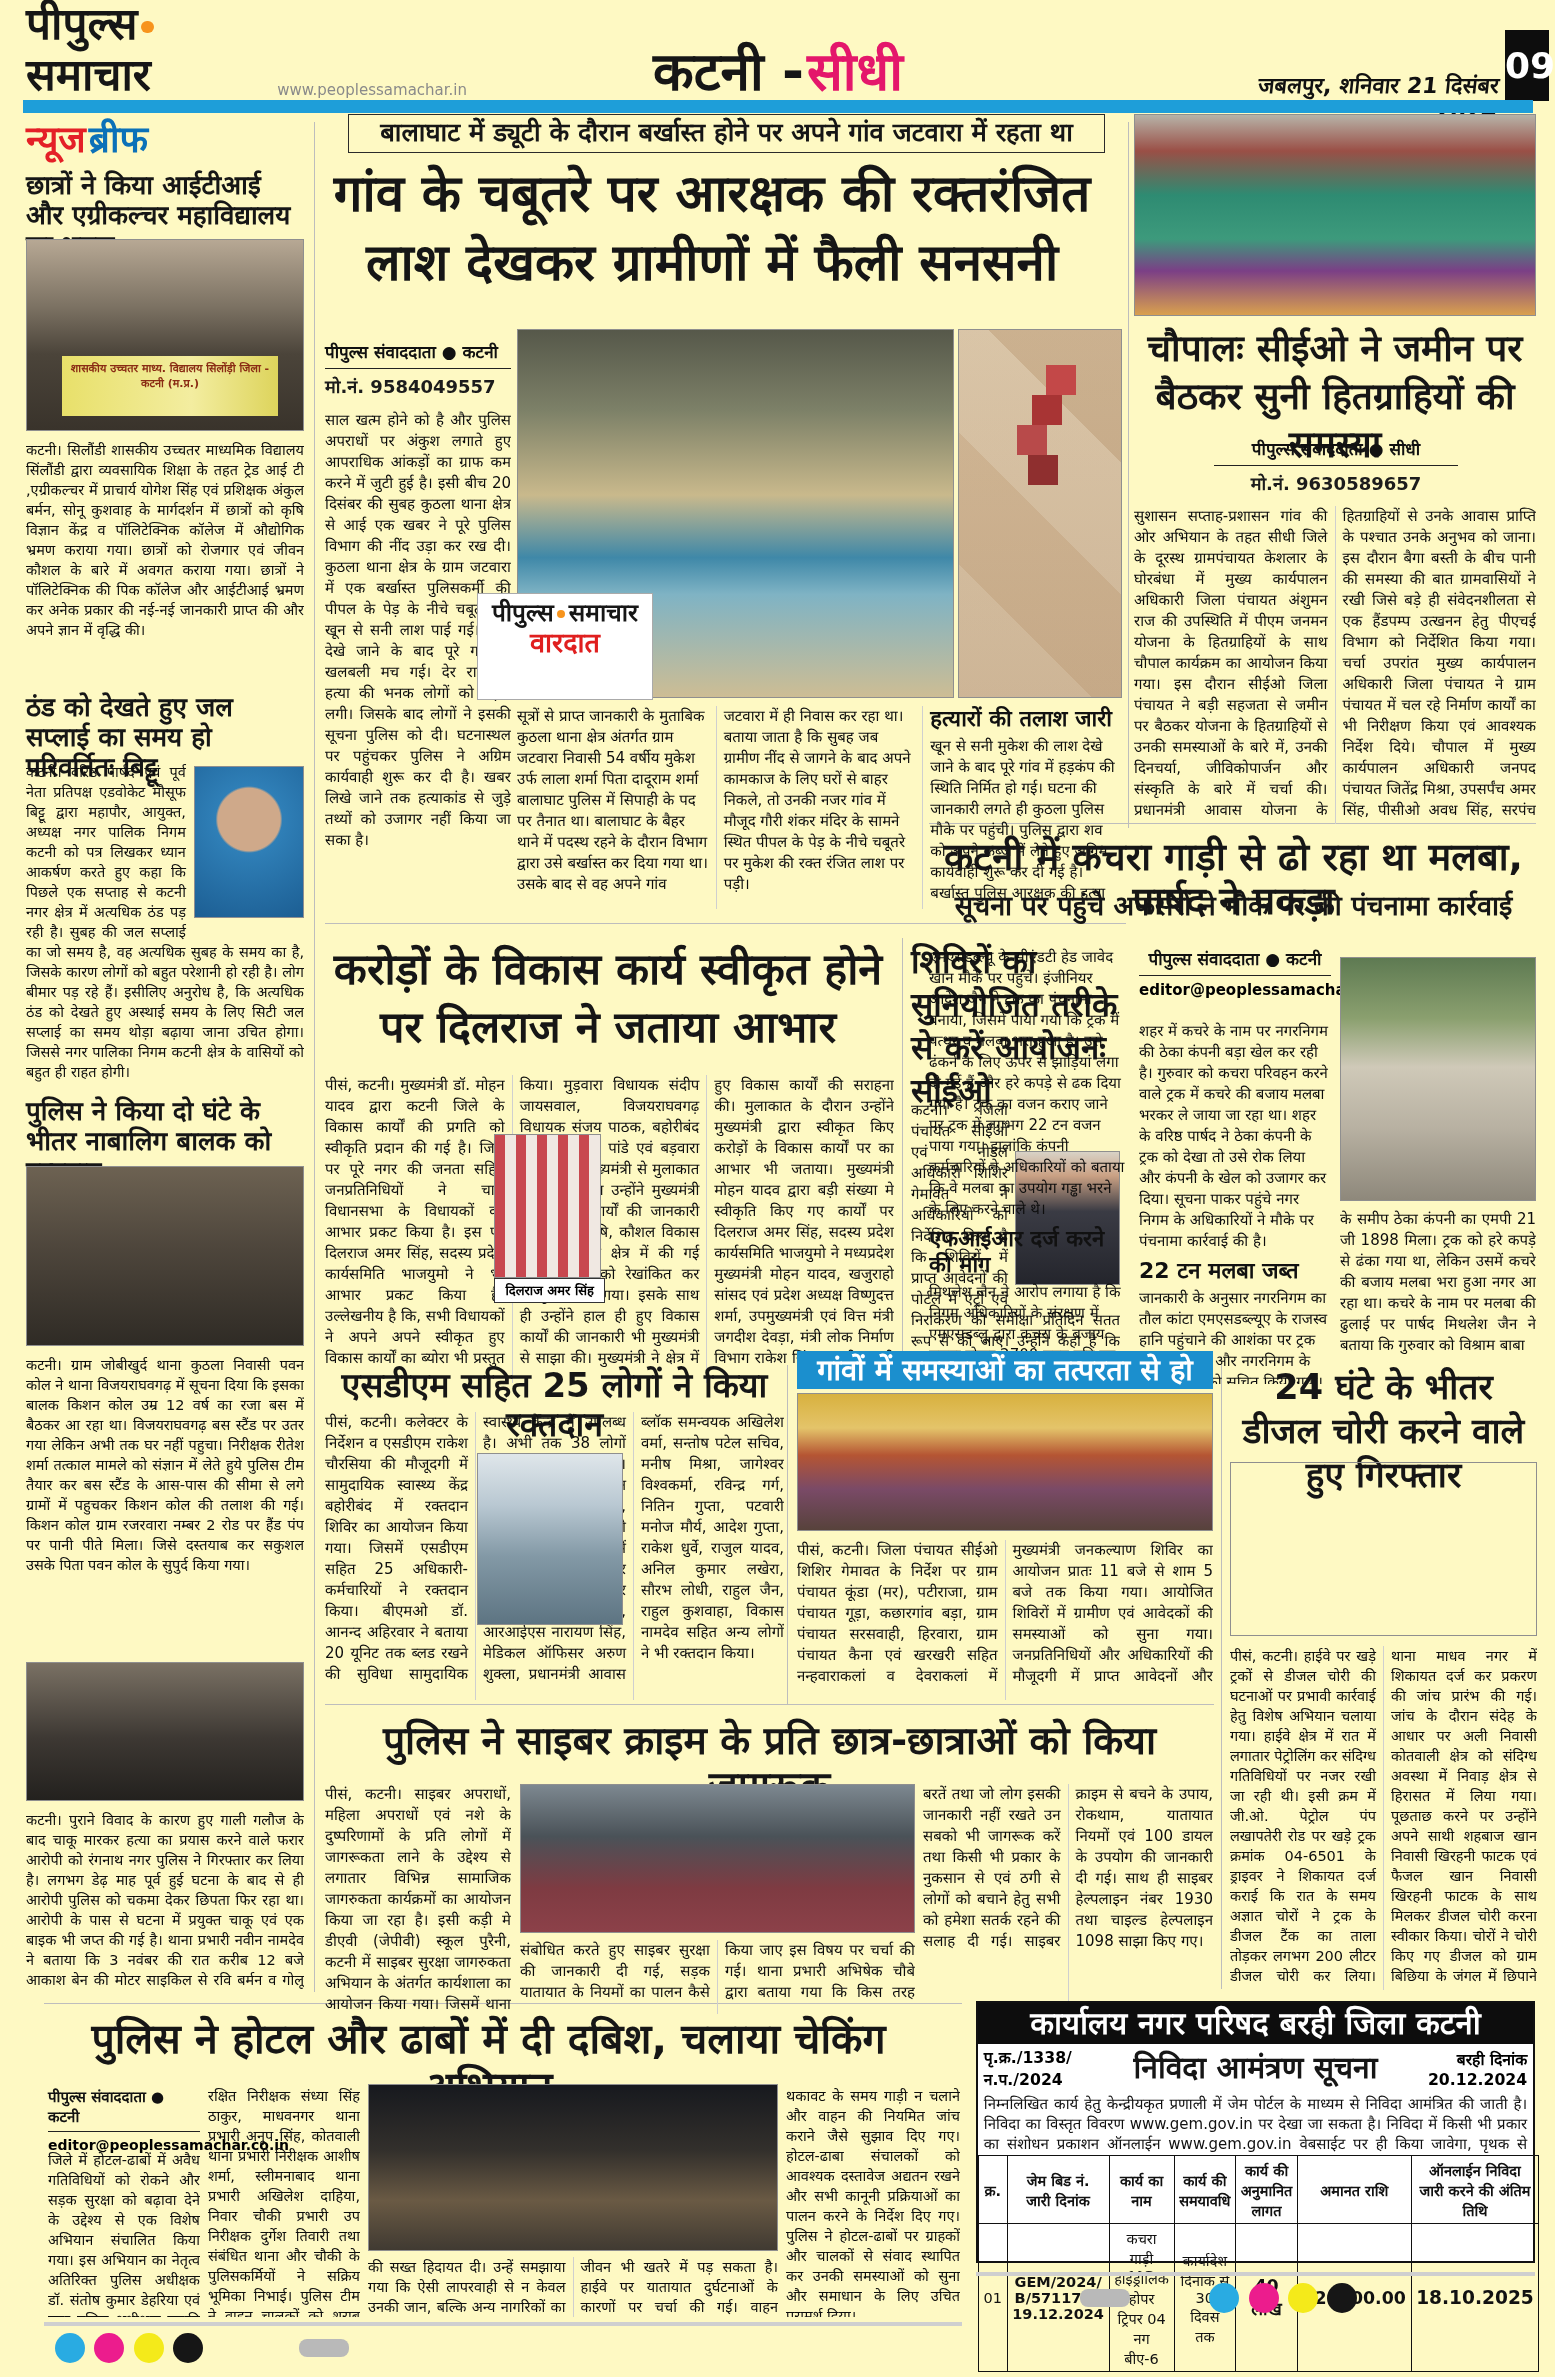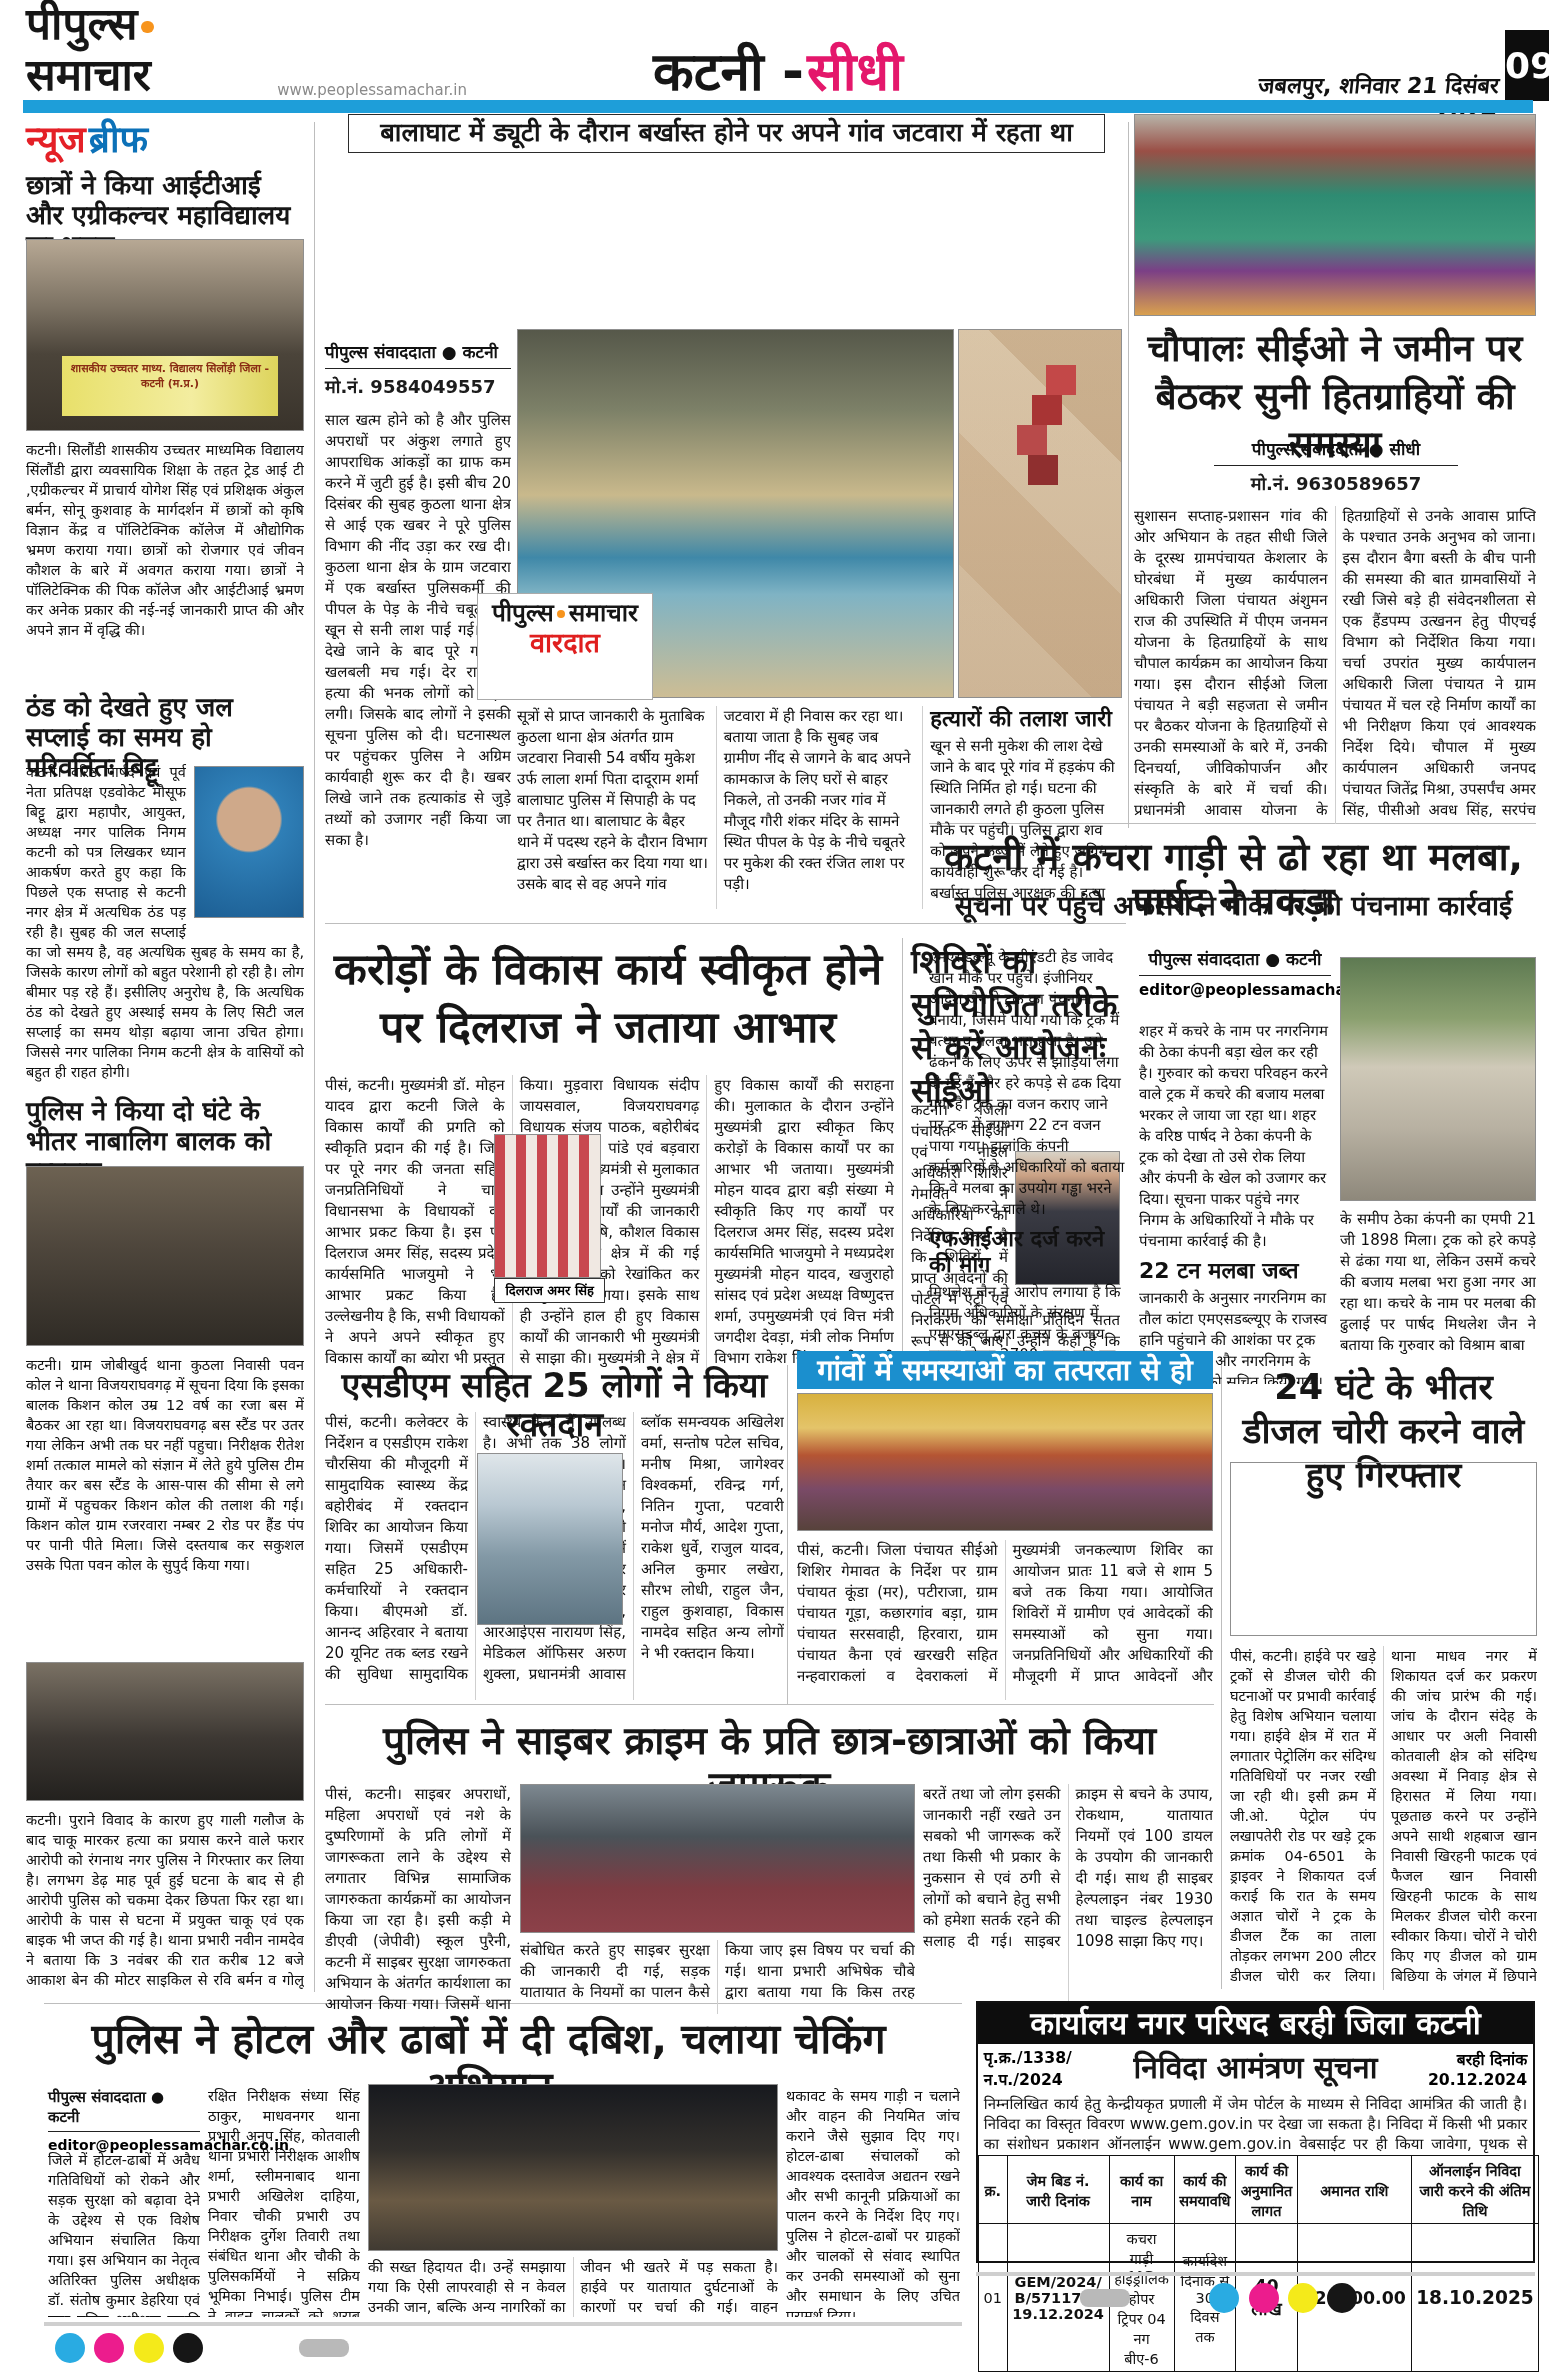--- a/index.html
+++ b/index.html
@@ -1,16 +1,16 @@
 <!DOCTYPE html>
 <html lang="hi" style="font-size:9.3px"><head>
 <meta charset="utf-8">
 <style>
   html,body{margin:0;padding:0;background:#e8e8e4;}
-  #page{position:relative;width:1555px;height:2377px;background:#ffffff;font-family:"DejaVu Sans",sans-serif;overflow:hidden;}
+  #page{position:relative;width:1555px;height:2377px;background:#fef9c3;font-family:"DejaVu Sans",sans-serif;overflow:hidden;}
   .abs{position:absolute;}
   .clip{overflow:hidden;}
   .jt{text-align:justify;text-justify:inter-word;}
   .bd{font-size:15px;line-height:1.40;color:#0d0d0d;}
   .bd25{font-size:14.5px;line-height:1.38;color:#0d0d0d;}
   .hd{font-weight:bold;color:#161616;line-height:1.16;}
   .ctr{text-align:center;}
   .c2{column-count:2;column-gap:15px;column-rule:0.6px solid #cfcfcf;}
   .c3{column-count:3;column-gap:15px;column-rule:0.6px solid #cfcfcf;}
   .photo{border:0.6px solid #8f8f8f;box-sizing:border-box;}
@@ -91,20 +91,21 @@
   </div>
 
   <div class="abs hd" style="left:26px;top:1096px;width:278px;font-size:26px;">पुलिस ने किया दो घंटे के भीतर नाबालिग बालक को दस्तयाब</div>
   <div class="abs photo ph-police" style="left:26px;top:1166px;width:278px;height:180px;"></div>
   <div class="abs bd25 jt clip" style="left:26px;top:1355px;width:278px;height:232px;">कटनी। ग्राम जोबीखुर्द थाना कुठला निवासी पवन कोल ने थाना विजयराघवगढ़ में सूचना दिया कि इसका बालक किशन कोल उम्र 12 वर्ष का रजा बस में बैठकर आ रहा था। विजयराघवगढ़ बस स्टैंड पर उतर गया लेकिन अभी तक घर नहीं पहुचा। निरीक्षक रीतेश शर्मा तत्काल मामले को संज्ञान में लेते हुये पुलिस टीम तैयार कर बस स्टैंड के आस-पास की सीमा से लगे ग्रामों में पहुचकर किशन कोल की तलाश की गई। किशन कोल ग्राम रजरवारा नम्बर 2 रोड पर हैंड पंप पर पानी पीते मिला। जिसे दस्तयाब कर सकुशल उसके पिता पवन कोल के सुपुर्द किया गया।</div>
 
   <div class="abs photo ph-dark-group" style="left:26px;top:1662px;width:278px;height:139px;"></div>
   <div class="abs bd25 jt clip" style="left:26px;top:1810px;width:278px;height:181px;">कटनी। पुराने विवाद के कारण हुए गाली गलौज के बाद चाकू मारकर हत्या का प्रयास करने वाले फरार आरोपी को रंगनाथ नगर पुलिस ने गिरफ्तार कर लिया है। लगभग डेढ़ माह पूर्व हुई घटना के बाद से ही आरोपी पुलिस को चकमा देकर छिपता फिर रहा था। आरोपी के पास से घटना में प्रयुक्त चाकू एवं एक बाइक भी जप्त की गई है। थाना प्रभारी नवीन नामदेव ने बताया कि 3 नवंबर की रात करीब 12 बजे आकाश बेन की मोटर साइकिल से रवि बर्मन व गोलू विश्वकर्मा तीनों पीरबाबा चाय पीने जा रहे थे। विशाल मेगामार्ट के सामने बरगवां में गाडी का पेट्रोल खत्म हो जाने पर इण्डियन पेट्रोल पम्प में पेट्रोल डलवाते समय रवि बर्मन व आकाश बेन में पुरानी बुराई को लेकर गाली गलौज हो गई। इसके बाद आकाश बेन अपनी मोटर साइकिल में गोलू विश्वकर्मा को गाड़ी में बैठाकर रवि बर्मन को पेट्रोल पम्प पर छोड़कर आ गए। बाद में आकाश बेन ने गोलू विश्वकर्मा को डन कॉलोनी मोड़ के सामने बस स्टाफ के पास उतारकर अपने घर से चाकू लेकर रवि बर्मन के पास गया और गालियां देकर आकाश बेन ने रवि बर्मन को पेट में चाकू मार दिया। रवि बर्मन के चिल्लाने पर आकाश बेन अपनी मोटर साइकिल से फरार हो गया। घायल रवि बर्मन के साथी गोलू विश्वकर्मा की रिपोर्ट पर प्रकरण पंजीबद्ध किया गया था। फरार आरोपी आकाश बेन (वंशकार) 21 साल निवासी पाठक वार्ड कटनी को गिरफ्तार कर चाकू व मोटर साइकिल भी जब्त की गई।</div>
 
   <div class="abs ctr hd clip" style="left:348px;top:114px;width:755px;height:37px;font-size:25.6px;border:1.7px solid #2b2b2b;line-height:34px;">बालाघाट में ड्यूटी के दौरान बर्खास्त होने पर अपने गांव जटवारा में रहता था</div>
+  <div class="abs ctr hd" style="left:323px;top:160px;width:778px;height:168px;font-size:51px;line-height:1.35;">गांव के चबूतरे पर आरक्षक की रक्तरंजित लाश देखकर ग्रामीणों में फैली सनसनी</div>
 
   <div class="abs" style="left:325px;top:340px;width:186px;">
     <div class="byline">पीपुल्स संवाददाता ● कटनी</div>
     <div class="byrule"></div>
     <div class="phone">मो.नं. 9584049557</div>
   </div>
   <div class="abs bd jt clip" style="left:325px;top:410px;width:186px;height:498px;">साल खत्म होने को है और पुलिस अपराधों पर अंकुश लगाते हुए आपराधिक आंकड़ों का ग्राफ कम करने में जुटी हुई है। इसी बीच 20 दिसंबर की सुबह कुठला थाना क्षेत्र से आई एक खबर ने पूरे पुलिस विभाग की नींद उड़ा कर रख दी। कुठला थाना क्षेत्र के ग्राम जटवारा में एक बर्खास्त पुलिसकर्मी की पीपल के पेड़ के नीचे चबूतरे पर खून से सनी लाश पाई गई। लाश देखे जाने के बाद पूरे गांव में खलबली मच गई। देर रात हुई हत्या की भनक लोगों को तड़के लगी। जिसके बाद लोगों ने इसकी सूचना पुलिस को दी। घटनास्थल पर पहुंचकर पुलिस ने अग्रिम कार्यवाही शुरू कर दी है। खबर लिखे जाने तक हत्याकांड से जुड़े तथ्यों को उजागर नहीं किया जा सका है।</div>
 
   <div class="abs photo ph-scene" style="left:517px;top:329px;width:437px;height:369px;"></div>
   <div class="abs photo ph-pixel" style="left:958px;top:329px;width:164px;height:369px;">

